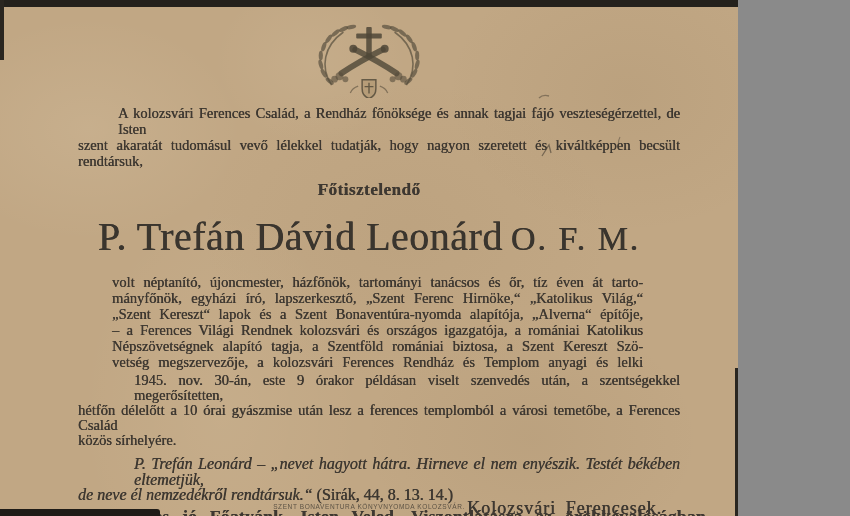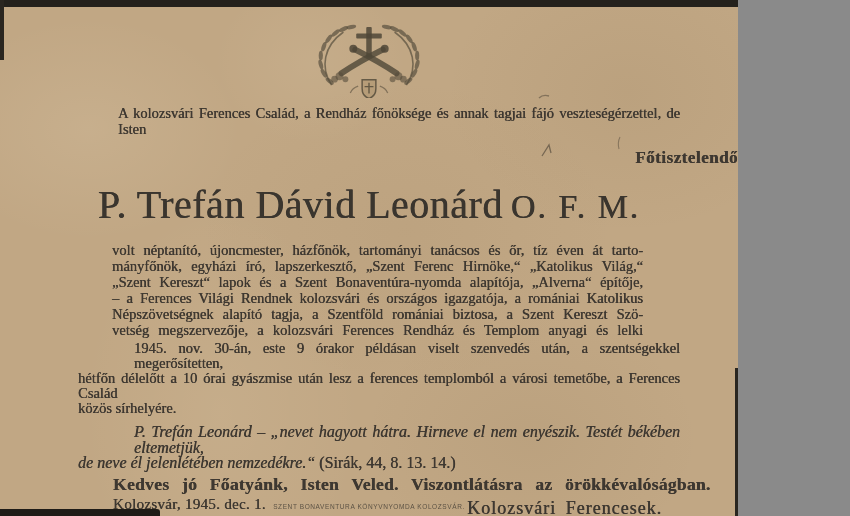--- a/index.html
+++ b/index.html
@@ -27,21 +27,21 @@
   .shade-right { position:absolute; left:800px; top:7px; width:34px; height:509px;
     background:linear-gradient(90deg, transparent, rgba(95,75,48,.14) 45%, rgba(95,75,48,.04)); }
   .pen-mark { position:absolute; }
 
   
   .emblem { width:118px; height:74px; margin:24px auto 0; display:block; }
 
   
   .intro { margin:7px 58px 0 78px; font-size:14.5px; line-height:16px; }
   .jline { text-align:justify; text-align-last:justify; }
-  .honorific { margin-top:11px; text-align:right; font-size:17px; font-weight:bold; letter-spacing:.5px; word-spacing:2px; }
+  .honorific { margin-top:11px; text-align:center; font-size:17px; font-weight:bold; letter-spacing:.5px; word-spacing:2px; }
   .name-line { margin-top:14px; text-align:center; font-size:40px; line-height:45px; letter-spacing:.5px; white-space:nowrap; text-shadow:.5px 0 0 currentColor; color:#3a352e; }
   .postnom { font-size:34px; letter-spacing:2px; margin-left:8px; }
   .subtitle { margin-top:1px; text-align:center; font-size:19px; font-weight:bold; word-spacing:7px; letter-spacing:.4px; }
   .titles { margin:13px 95px 0 112px; font-size:14.5px; line-height:16px; }
   .center-last { text-align-last:center; }
   .left-last { text-align-last:left; }
   .death { margin:3px 58px 0 78px; font-size:14.5px; line-height:15px; }
   .indent1 { padding-left:40px; }
   .indent2 { padding-left:56px; }
   .quote { margin:8px 58px 0 78px; font-size:16px; line-height:15.5px; font-style:italic; }
@@ -123,20 +123,21 @@
     </g>
     <g>
       <path d="M53,56.5 h14 v9 q0,8 -7,10 q-7,-2 -7,-10 z" fill="#a98f68" fill-opacity=".45" stroke="#4f4737" stroke-opacity=".8" stroke-width="1.5"></path>
       <path d="M60,59.5 v11 M55.5,63.5 h9" fill="none" stroke="#4f4737" stroke-opacity=".8" stroke-width="1.4"></path>
       <path d="M49,63 q-6,2 -8,7 M71,63 q6,2 8,7" fill="none" stroke="#564d3c" stroke-opacity=".6" stroke-width="1.3"></path>
     </g>
   </svg>
 
   <div class="intro txt">
     <div class="jline indent1">A kolozsvári Ferences Család, a Rendház főnöksége és annak tagjai fájó veszteségérzettel, de Isten</div>
+    <div class="jline">szent akaratát tudomásul vevő lélekkel tudatják, hogy nagyon szeretett és kiváltképpen becsült rendtársuk,</div>
   </div>
 
   <div class="honorific txt">Főtisztelendő</div>
   <div class="name-line">
     <span>P. Trefán Dávid Leonárd</span><span class="postnom">O. F. M.</span>
   </div>
 
   <div class="titles txt">
     <div class="jline">volt néptanító, újoncmester, házfőnök, tartományi tanácsos és őr, tíz éven át tarto-</div>
     <div class="jline">mányfőnök, egyházi író, lapszerkesztő, „Szent Ferenc Hirnöke,“ „Katolikus Világ,“</div>
@@ -148,21 +149,21 @@
 
   <div class="death txt">
     <div class="jline indent2">1945. nov. 30-án, este 9 órakor példásan viselt szenvedés után, a szentségekkel megerősítetten,</div>
     <div class="jline">hétfőn délelőtt a 10 órai gyászmise után lesz a ferences templomból a városi temetőbe, a Ferences Család</div>
     <div class="jline left-last">közös sírhelyére.</div>
   </div>
 
   <div class="quote txt">
     <div class="jline indent2">P. Trefán Leonárd – „nevet hagyott hátra. Hirneve el nem enyészik. Testét békében eltemetjük,</div>
     <div class="jline left-last">
-      <span>de neve él jelenlétében nemzedékre.“</span>
+      <span>de neve él nemzedékről rendtársuk.“</span>
       <span class="upright">(Sirák, 44, 8. 13. 14.)</span>
     </div>
   </div>
 
   <div class="farewell txt">Kedves jó Főatyánk, Isten Veled. Viszontlátásra az örökkévalóságban.</div>
   <div class="dateline txt">Kolozsvár, 1945. dec. 1.</div>
   <div class="signature">Kolozsvári Ferencesek.</div>
   <div class="imprint">SZENT BONAVENTURA KÖNYVNYOMDA KOLOZSVÁR.</div>
 
 </div>

